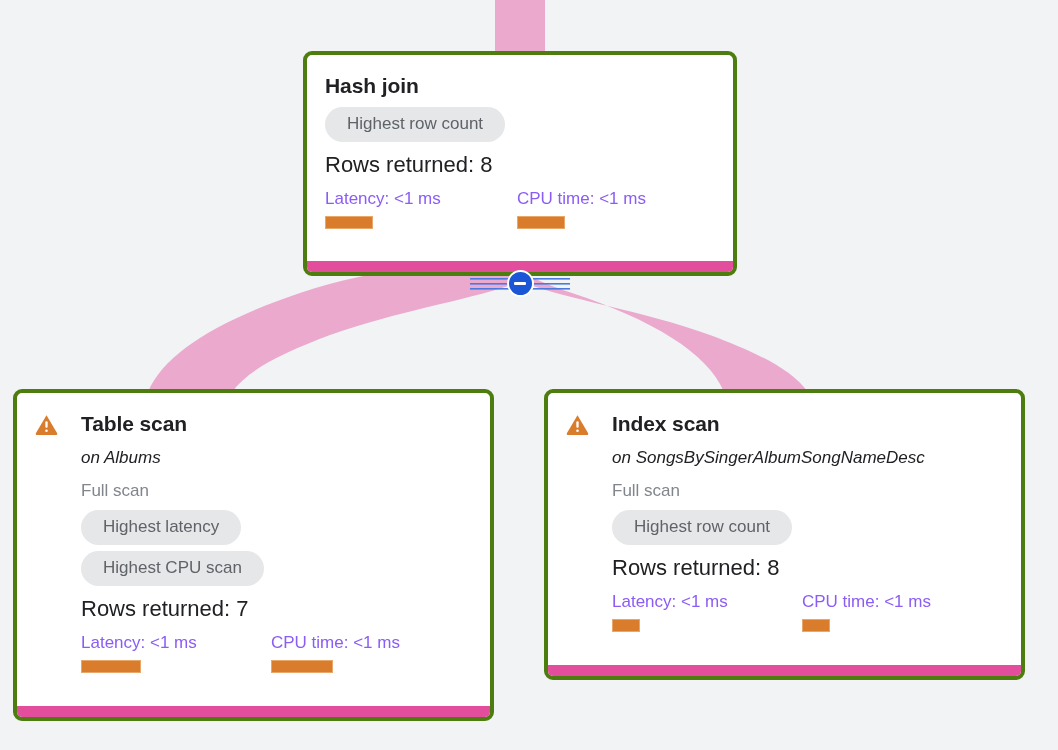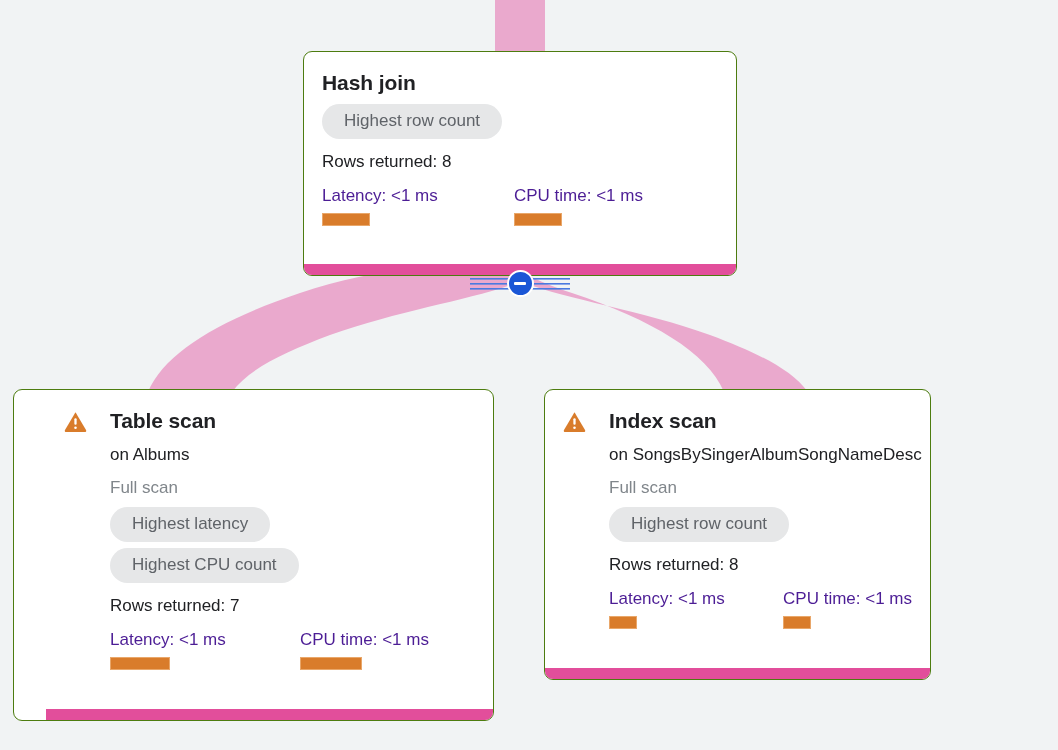--- a/index.html
+++ b/index.html
@@ -29,21 +29,21 @@
     top: 0;
     width: 1058px;
     height: 750px;
     z-index: 1;
   }
 
   
   .node {
     position: absolute;
     background: #ffffff;
-    border: 1px solid #4d7c0f;
+    border: 4px solid #4d7c0f;
     border-radius: 9px;
     box-sizing: border-box;
     z-index: 3;
     overflow: hidden;
     display: flex;
     flex-direction: column;
   }
   .node-body {
     flex: 1 1 auto;
     padding: 18px 18px 10px 18px;
@@ -83,20 +83,21 @@
     line-height: 26px;
     letter-spacing: -0.1px;
     white-space: nowrap;
   }
   .node-sub {
     font-size: 17px;
     color: #202124;
     line-height: 23px;
     margin-top: 9px;
     white-space: nowrap;
+    font-style: italic;
   }
   .node-sub2 {
     font-size: 17px;
     color: #80868b;
     line-height: 23px;
     margin-top: 10px;
     white-space: nowrap;
   }
 
   .chips {
@@ -108,37 +109,37 @@
     color: #5f6368;
     font-size: 17px;
     line-height: 20px;
     padding: 7px 22px 8px 22px;
     border-radius: 20px;
     margin-bottom: 6px;
     text-align: center;
   }
 
   .rows-returned {
-    font-size: 17px;
+    font-size: 22px;
     color: #202124;
     line-height: 22px;
     margin-top: 6px;
     white-space: nowrap;
   }
 
   .metrics {
     display: flex;
     margin-top: 12px;
   }
   .metric {
     box-sizing: border-box;
   }
   .metric-label {
     font-size: 17px;
-    color: #4c1d95;
+    color: #8b5cf6;
     line-height: 21px;
     white-space: nowrap;
   }
   .metric-bar {
     height: 13px;
     background: #d97c2b;
     border: 1px solid #e9a76a;
     box-sizing: border-box;
     margin-top: 7px;
   }
@@ -240,59 +241,59 @@
     <svg class="toggle-lines" viewBox="0 0 100 27" width="100" height="27" xmlns="http://www.w3.org/2000/svg">
       <rect x="0" y="8" width="100" height="1.6" fill="#4a7ae0"></rect>
       <rect x="0" y="13" width="100" height="1.6" fill="#4a7ae0"></rect>
       <rect x="0" y="18" width="100" height="1.6" fill="#4a7ae0"></rect>
     </svg>
     <button class="toggle-btn">
       <span class="minus"></span>
     </button>
   </div>
 
-  <div class="node" style="left:13px; top:389px; width:481px; height:332px;padding-left:32px;">
+  <div class="node" style="left:13px; top:389px; width:481px; height:332px;">
     <div class="node-body">
       <div class="node-head">
         <div class="warn-slot">
           <svg class="warn-icon" viewBox="0 0 24 22" xmlns="http://www.w3.org/2000/svg">
             <path d="M12 1.2 L23 20 a1.6 1.6 0 0 1 -1.4 2.2 H2.4 A1.6 1.6 0 0 1 1 20 Z" fill="#d97c2b"></path>
             <rect x="10.8" y="7.5" width="2.4" height="7" rx="1.1" fill="#ffffff"></rect>
             <circle cx="12" cy="17.6" r="1.35" fill="#ffffff"></circle>
           </svg>
         </div>
         <div class="head-text">
           <div class="node-title">Table scan</div>
           <div class="node-sub">on Albums</div>
           <div class="node-sub2">Full scan</div>
 
           <div class="chips">
             <span class="chip">Highest latency</span><br>
-            <span class="chip">Highest CPU count</span>
+            <span class="chip">Highest CPU scan</span>
           </div>
 
           <div class="rows-returned">Rows returned: 7</div>
 
           <div class="metrics">
             <div class="metric" style="width:190px;">
               <div class="metric-label">Latency: &lt;1 ms</div>
               <div class="metric-bar" style="width:60px;"></div>
             </div>
             <div class="metric">
               <div class="metric-label">CPU time: &lt;1 ms</div>
               <div class="metric-bar" style="width:62px;"></div>
             </div>
           </div>
         </div>
       </div>
     </div>
     <div class="node-accent"></div>
   </div>
 
-  <div class="node" style="left:544px; top:389px; width:387px; height:291px;">
+  <div class="node" style="left:544px; top:389px; width:481px; height:291px;">
     <div class="node-body">
       <div class="node-head">
         <div class="warn-slot">
           <svg class="warn-icon" viewBox="0 0 24 22" xmlns="http://www.w3.org/2000/svg">
             <path d="M12 1.2 L23 20 a1.6 1.6 0 0 1 -1.4 2.2 H2.4 A1.6 1.6 0 0 1 1 20 Z" fill="#d97c2b"></path>
             <rect x="10.8" y="7.5" width="2.4" height="7" rx="1.1" fill="#ffffff"></rect>
             <circle cx="12" cy="17.6" r="1.35" fill="#ffffff"></circle>
           </svg>
         </div>
         <div class="head-text">

